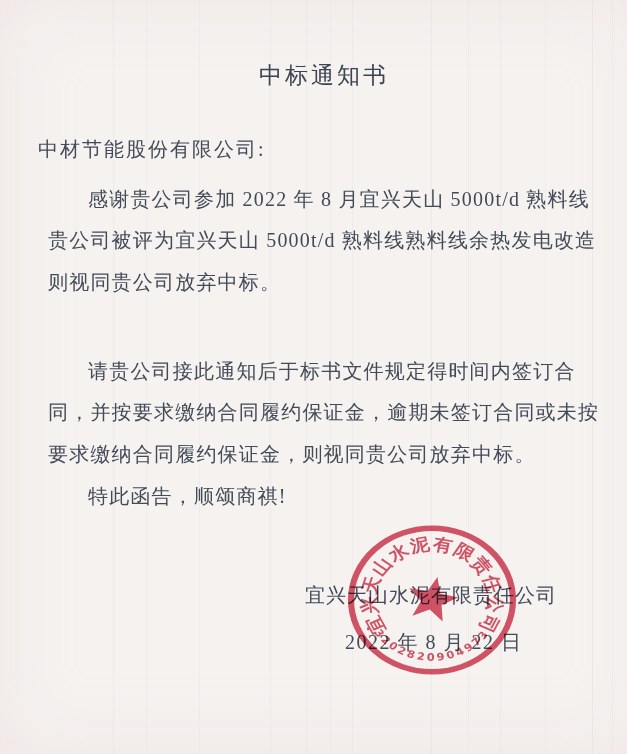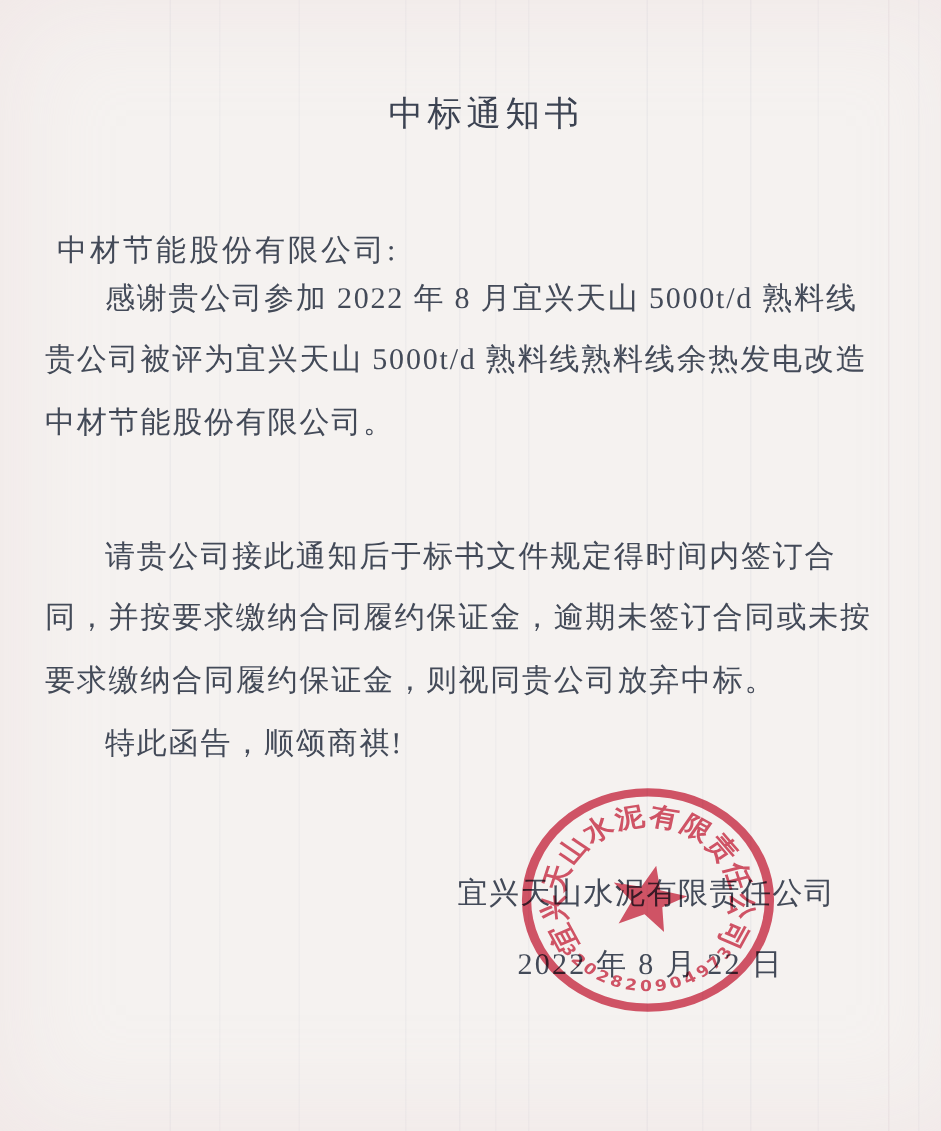--- a/index.html
+++ b/index.html
@@ -31,24 +31,24 @@
     color:#434a58;
     padding-left:21px;
   }
   .title{
     position:absolute;top:60px;left:0;right:0;
     text-align:center;font-size:23px;font-weight:normal;
     letter-spacing:3px;margin:0;color:#3c4352;
   }
   .salutation{
     position:absolute;left:38px;top:136px;
-    font-size:20px;letter-spacing:2px;margin-top:17px;
+    font-size:20px;letter-spacing:2px;
   }
   .para{
-    position:absolute;left:30px;right:28px;
+    position:absolute;left:48px;right:28px;
     font-size:20px;letter-spacing:1.2px;line-height:41.4px;
   }
   .p1{top:179px;}
   .p2{top:351px;}
   .p3{top:476px;}
   .line.indent{text-indent:40px;}
   .signature{
     position:absolute;left:305px;top:582px;
     font-size:20px;letter-spacing:1px;
   }
@@ -81,21 +81,21 @@
 
 <div class="page">
 
   <h1 class="title">中标通知书</h1>
 
   <div class="salutation">中材节能股份有限公司:</div>
 
   <div class="para p1">
     <div class="line indent">感谢贵公司参加 2022 年 8 月宜兴天山 5000t/d 熟料线</div>
     <div class="line">贵公司被评为宜兴天山 5000t/d 熟料线熟料线余热发电改造</div>
-    <div class="line">中材节能股份有限公司。</div>
+    <div class="line">则视同贵公司放弃中标。</div>
   </div>
 
   <div class="para p3">
     <div class="line indent">特此函告，顺颂商祺!</div>
   </div>
 
   <div class="para p2">
     <div class="line indent">请贵公司接此通知后于标书文件规定得时间内签订合</div>
     <div class="line">同，并按要求缴纳合同履约保证金，逾期未签订合同或未按</div>
     <div class="line">要求缴纳合同履约保证金，则视同贵公司放弃中标。</div>

